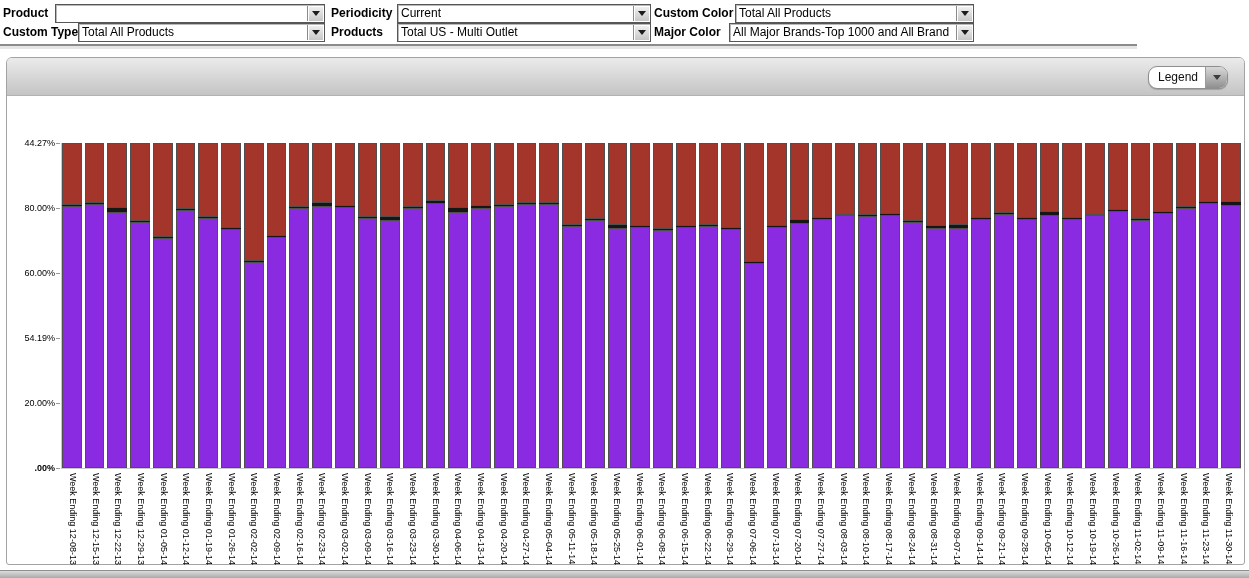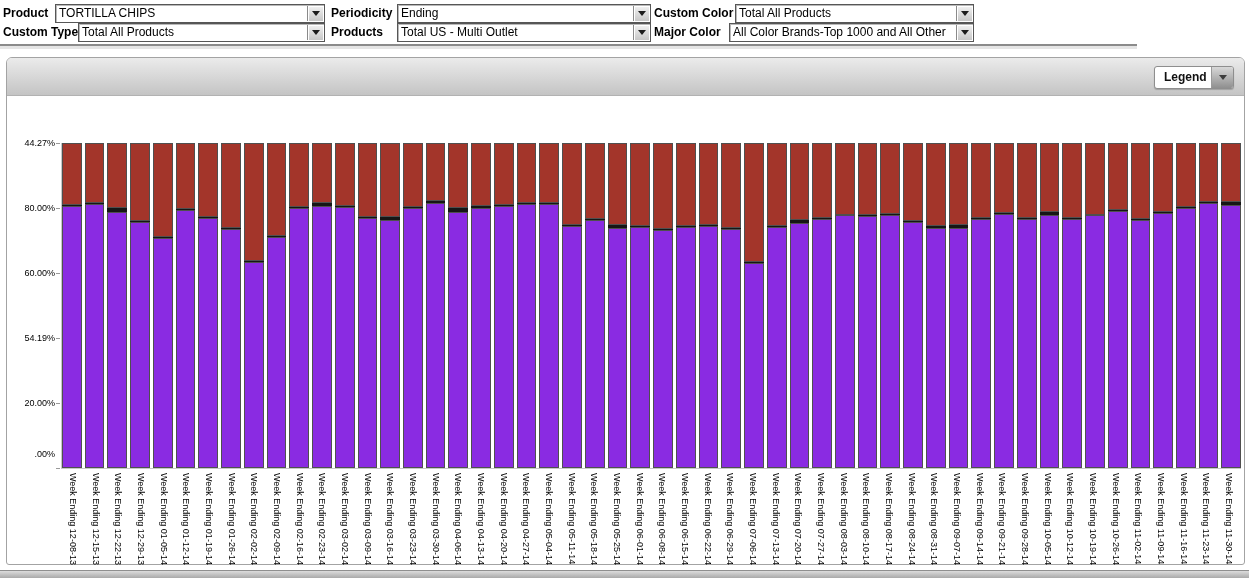--- a/index.html
+++ b/index.html
@@ -32,24 +32,23 @@
   .panel{
     position:absolute;left:6px;top:57px;width:1237px;height:506px;background:#ffffff;
     border:1px solid #a3a3a3;border-radius:6px 6px 3px 3px;
   }
   .panel-header{
     position:absolute;left:0;top:0;right:0;height:37px;
     background:linear-gradient(#ebebeb,#c4c4c4);
     border-bottom:1px solid #b2b2b2;border-radius:5px 5px 0 0;
   }
   .legend-control{
-    position:absolute;right:10px;top:8px;width:78px;height:21px;background:#ffffff;
-    border:1px solid #8e8e8e;border-radius:3px;display:flex;overflow:hidden;
+    position:absolute;right:16px;top:8px;width:78px;height:21px;background:#ffffff;
+    border:1px solid #8e8e8e;border-radius:9px;display:flex;overflow:hidden;
     box-shadow:0 1px 1px rgba(0,0,0,0.2);
-    font-weight:bold;
   }
   .legend-control .legend-text{flex:1;font-size:12px;line-height:20px;padding-left:9px;color:#111;}
   .legend-control .legend-btn{
     width:21px;background:linear-gradient(#d8d8d8,#8f8f8f);
     border-left:1px solid #9a9a9a;display:flex;align-items:center;justify-content:center;
   }
   .legend-btn .tri{border-top-color:#3c3c3c;}
   
   .plot-wrap{position:absolute;left:0;top:38px;right:0;bottom:0;}
   #plot{
@@ -77,29 +76,28 @@
     position:absolute;left:0;top:570px;width:1249px;height:8px;
     background:linear-gradient(#dcdcdc,#a2a2a2);border-top:1px solid #8f8f8f;
   }
 </style>
 </head>
 <body>
 
 <div class="filter-bar">
   <span class="flabel" style="left:3px;top:6px">Product</span>
   <div class="win-select" style="left:55px;top:4px;width:268px">
-    <span class="val">TORTILLA CHIPS</span>
     <span class="arrow-btn">
         <span class="tri"></span>
       </span>
   </div>
 
   <span class="flabel" style="left:331px;top:6px">Periodicity</span>
   <div class="win-select" style="left:397px;top:4px;width:252px">
-    <span class="val">Ending</span>
+    <span class="val">Current</span>
     <span class="arrow-btn">
         <span class="tri"></span>
       </span>
   </div>
 
   <span class="flabel" style="left:654px;top:6px">Custom Color</span>
   <div class="win-select" style="left:735px;top:4px;width:237px">
     <span class="val">Total All Products</span>
     <span class="arrow-btn">
         <span class="tri"></span>
@@ -117,21 +115,21 @@
   <span class="flabel" style="left:331px;top:25px">Products</span>
   <div class="win-select" style="left:397px;top:23px;width:252px">
     <span class="val">Total US - Multi Outlet</span>
     <span class="arrow-btn">
         <span class="tri"></span>
       </span>
   </div>
 
   <span class="flabel" style="left:654px;top:25px">Major Color</span>
   <div class="win-select" style="left:729px;top:23px;width:243px">
-    <span class="val">All Color Brands-Top 1000 and All Other</span>
+    <span class="val">All Major Brands-Top 1000 and All Brand</span>
     <span class="arrow-btn">
         <span class="tri"></span>
       </span>
   </div>
 </div>
 
 <div class="panel">
   <div class="panel-header">
     <div class="legend-control">
       <span class="legend-text">Legend</span>
@@ -146,21 +144,21 @@
         <div class="ytick-label" style="top: 42px;">44.27%</div>
         <div class="ytick-mark" style="top: 47px;"></div>
         <div class="ytick-label" style="top: 107px;">80.00%</div>
         <div class="ytick-mark" style="top: 112px;"></div>
         <div class="ytick-label" style="top: 172px;">60.00%</div>
         <div class="ytick-mark" style="top: 177px;"></div>
         <div class="ytick-label" style="top: 237px;">54.19%</div>
         <div class="ytick-mark" style="top: 242px;"></div>
         <div class="ytick-label" style="top: 302px;">20.00%</div>
         <div class="ytick-mark" style="top: 307px;"></div>
-        <div class="ytick-label" style="top: 353px;">.00%</div>
+        <div class="ytick-label" style="top: 367px; font-weight: bold;">.00%</div>
         <div class="ytick-mark" style="top: 372px;"></div>
       </div>
     <div id="plot">
         <div class="bar-column">
           <div class="seg seg-top" style="background: rgb(163, 53, 42); height: 19.1%;"></div>
           <div class="seg seg-mid" style="background: rgb(22, 22, 22); height: 0.3%;"></div>
           <div class="seg seg-bottom" style="background: rgb(138, 43, 226); height: 80.6%;"></div>
         </div>
         <div class="bar-column">
           <div class="seg seg-top" style="background: rgb(163, 53, 42); height: 18.4%;"></div>

